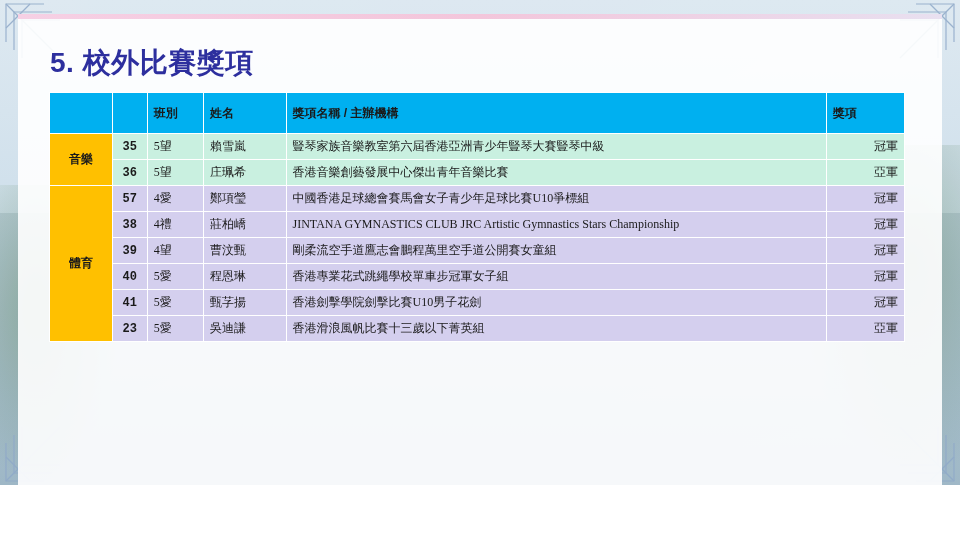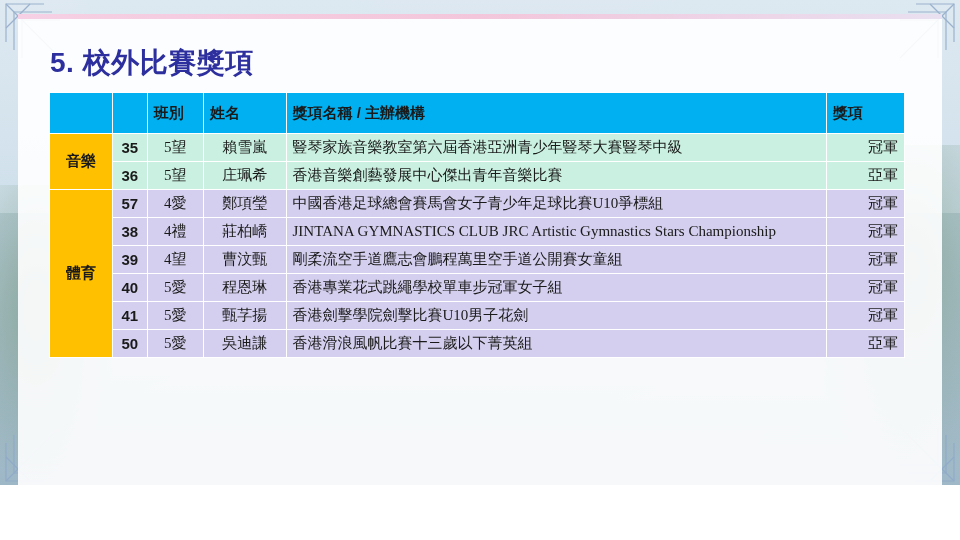--- a/index.html
+++ b/index.html
@@ -94,21 +94,21 @@
     left: 49px;
     top: 92px;
     width: 856px;
     border-collapse: collapse;
     table-layout: fixed;
     font-family: "Liberation Serif", serif;
   }
   table.awards td, table.awards th {
     border: 1px solid #ffffff;
     padding: 4px 6px;
-    font-size: 15px;
+    font-size: 12px;
     color: #1a1a1a;
     vertical-align: middle;
   }
   thead th {
     background: #00b0f0;
     color: #ffffff;
     font-weight: bold;
     font-size: 17px;
     height: 32px;
     text-align: left;
@@ -128,23 +128,23 @@
     font-weight: bold;
     font-size: 19px;
     text-align: center;
     font-family: "Liberation Sans", sans-serif;
     margin-top: 20px;
   }
   td.no {
     font-weight: bold;
     text-align: center;
     font-size: 16px;
-    font-family: Liberation Sans, sans-serif;
-  }
-  td.cls, td.nm { text-align: center; }
+    font-family: Liberation Mono, monospace;
+  }
+  td.cls, td.nm { text-align: left; }
   td.prize { text-align: right; white-space: nowrap; }
   td.award { text-align: justify; text-align-last: left; line-height: 1.25; }
   td.award.spread { text-align: justify; }
   tr.music td:not(.cat) { background: #c9f0e0; }
   tr.music td.prize { background: #c9f0e0; }
   tr.sport td:not(.cat) { background: #d4cfee; }
   tr.sport td.prize { background: #d4cfee; }
   tr.music td.cat, tr.sport td.cat { background: #ffc000; }
 </style>
 </head>
@@ -275,21 +275,21 @@
         <td class="prize">冠軍</td>
       </tr>
       <tr class="sport">
         <td class="no">41</td>
         <td class="cls">5愛</td>
         <td class="nm">甄芓揚</td>
         <td class="award">香港劍擊學院劍擊比賽U10男子花劍</td>
         <td class="prize">冠軍</td>
       </tr>
       <tr class="sport">
-        <td class="no">50</td>
+        <td class="no">23</td>
         <td class="cls">5愛</td>
         <td class="nm">吳迪謙</td>
         <td class="award">香港滑浪風帆比賽十三歲以下菁英組</td>
         <td class="prize">亞軍</td>
       </tr>
     </tbody>
   </table>
 </div>
 
 </body></html>

